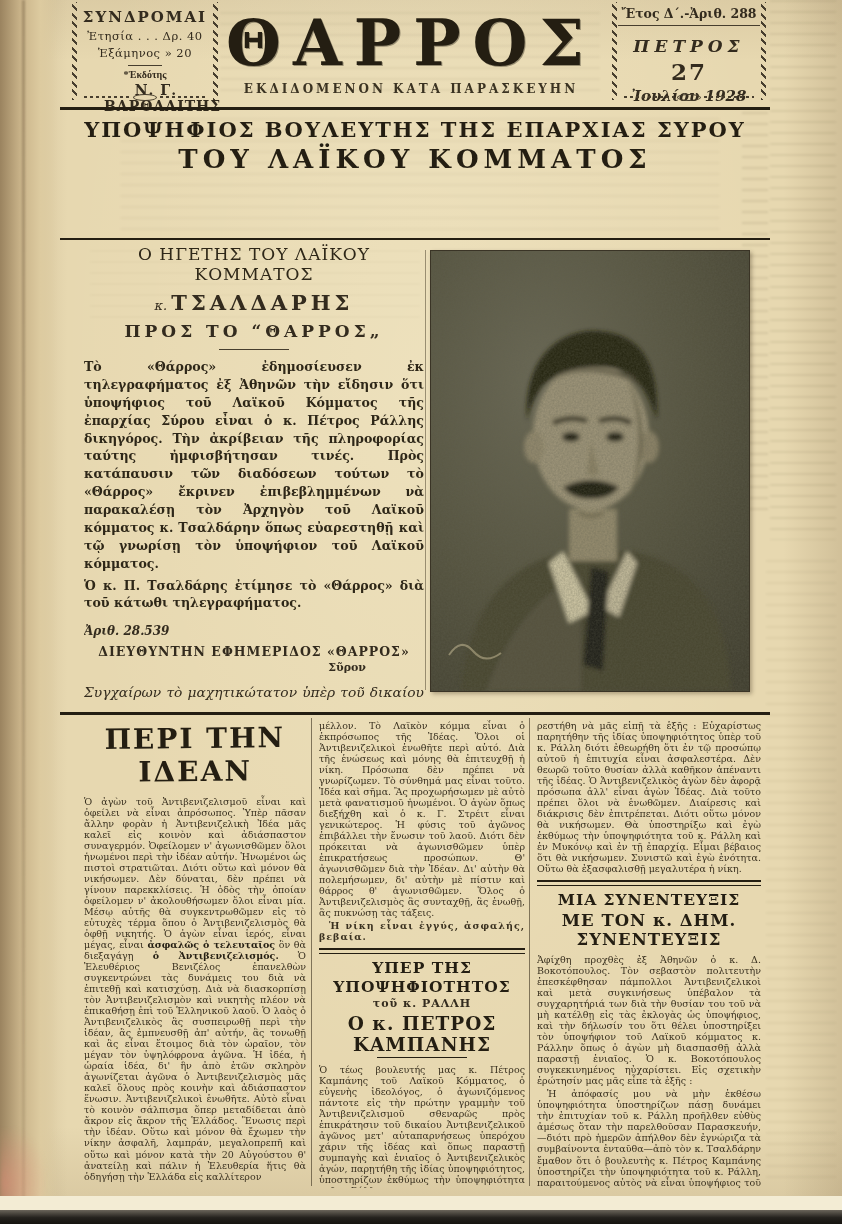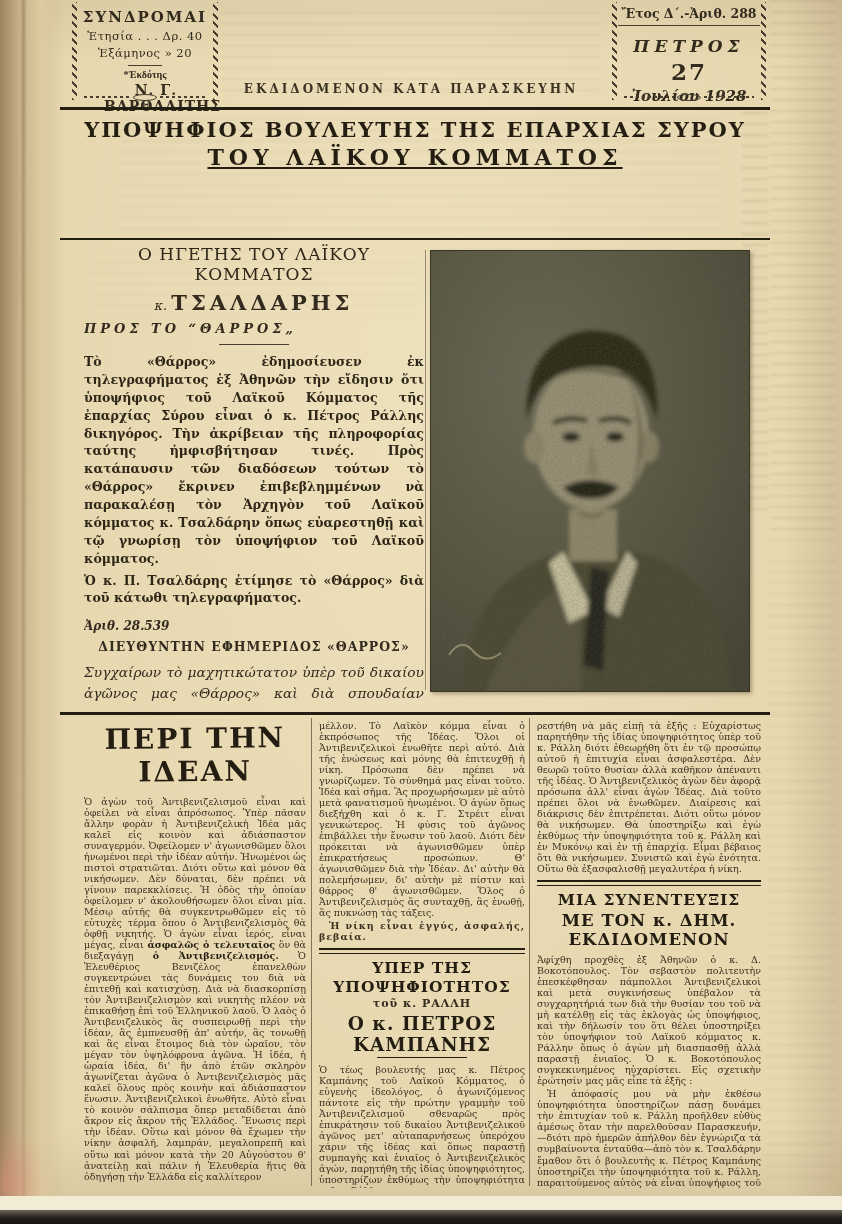--- a/index.html
+++ b/index.html
@@ -50,27 +50,27 @@
         font-weight:bold;font-size:12px;letter-spacing:3px;color:#3b3322;}
   .rule{position:absolute;left:60px;width:710px;background:#241e12;}
   #rule-mast{top:107px;height:3px;}
   #rule-head{top:238px;height:2px;}
   #rule-section{top:712px;height:3px;}
   
   #headline{position:absolute;left:60px;top:112px;width:710px;text-align:center;color:#241e12;}
   .hl-name{font-weight:bold;font-size:45px;letter-spacing:9px;line-height:1.05;}
   .hl-role{font-weight:bold;font-size:18px;letter-spacing:8px;margin-top:3px;}
   .hl-l2{font-weight:bold;font-size:21px;letter-spacing:2px;margin-top:5px;}
-  .hl-l3{font-weight:bold;font-size:22px;letter-spacing:5px;margin-top:2px;text-decoration:underline;}
+  .hl-l3{font-weight:bold;font-size:26px;letter-spacing:5px;margin-top:2px;}
   
   #lead{position:absolute;left:84px;top:244px;width:340px;height:460px;overflow:hidden;}
   .kicker{font-size:17px;letter-spacing:1px;text-align:center;color:#2e2718;}
   .kicker2{font-weight:bold;font-size:21px;letter-spacing:4px;text-align:center;margin-top:6px;}
   .kicker2 .small{font-size:13px;font-style:italic;letter-spacing:0;font-weight:normal;}
-  .kicker3{font-weight:bold;font-size:13px;letter-spacing:4px;text-align:left;margin-top:6px;font-style:italic;}
+  .kicker3{font-weight:bold;font-size:17px;letter-spacing:4px;text-align:center;margin-top:6px;}
   .center-rule{width:70px;height:1px;background:#473e2e;margin:8px auto 8px;}
   .lead-body{font-weight:bold;font-size:12.6px;line-height:1.42;text-align:justify;color:#2e2718;margin:0;}
   .lead-body2{font-weight:bold;font-size:12.6px;line-height:1.42;text-align:justify;color:#2e2718;margin:4px 0 0;}
   .tel-no{font-size:12px;font-weight:bold;font-style:italic;margin-top:12px;}
   .tel-to{font-size:12.5px;font-weight:bold;letter-spacing:1px;text-align:center;margin-top:6px;}
   .tel-place{font-size:11px;font-weight:bold;text-align:right;padding-right:58px;margin-top:2px;}
   .tel-body{font-style:italic;font-size:13.8px;line-height:1.5;text-align:justify;margin:8px 0 0;}
   
   #photo{position:absolute;left:430px;top:250px;width:318px;height:440px;
         border:1px solid #3a3426;box-shadow:2px 2px 4px rgba(60,45,25,.35);}
@@ -118,20 +118,21 @@
     <div class="mini-rule"></div>
     <div class="publisher-label">*Ἐκδότης</div>
     <div class="publisher">Ν. Γ. ΒΑΡΘΑΛΙΤΗΣ</div>
     <div class="orn">
         <div class="wave"></div>
         <div class="knot"></div>
         <div class="wave"></div>
       </div>
   </div>
 
+  <div id="paper-title">ΘΑΡΡΟΣ</div>
   <div id="paper-subtitle">ΕΚΔΙΔΟΜΕΝΟΝ ΚΑΤΑ ΠΑΡΑΣΚΕΥΗΝ</div>
 
   <div id="box-right" class="mast-box">
     <div class="zig l"></div>
     <div class="zig r"></div>
     <div class="issue-line">Ἔτος Δ΄.-Ἀριθ. 288</div>
     <div class="city">ΠΕΤΡΟΣ</div>
     <div class="day">27</div>
     <div class="month">Ἰουλίου 1928</div>
     <div class="orn">
@@ -151,20 +152,21 @@
 
   <div id="lead">
     <div class="kicker">Ο ΗΓΕΤΗΣ ΤΟΥ ΛΑΪΚΟΥ ΚΟΜΜΑΤΟΣ</div>
     <div class="kicker2"><span class="small">κ. </span><span>ΤΣΑΛΔΑΡΗΣ</span></div>
     <div class="kicker3">ΠΡΟΣ ΤΟ “ΘΑΡΡΟΣ„</div>
     <div class="center-rule"></div>
     <p class="lead-body">Τὸ «Θάρρος» ἐδημοσίευσεν ἐκ τηλεγραφήματος ἐξ Ἀθηνῶν τὴν εἴδησιν ὅτι ὑποψήφιος τοῦ Λαϊκοῦ Κόμματος τῆς ἐπαρχίας Σύρου εἶναι ὁ κ. Πέτρος Ράλλης δικηγόρος. Τὴν ἀκρίβειαν τῆς πληροφορίας ταύτης ἠμφισβήτησαν τινές. Πρὸς κατάπαυσιν τῶν διαδόσεων τούτων τὸ «Θάρρος» ἔκρινεν ἐπιβεβλημμένων νὰ παρακαλέσῃ τὸν Ἀρχηγὸν τοῦ Λαϊκοῦ κόμματος κ. Τσαλδάρην ὅπως εὐαρεστηθῇ καὶ τῷ γνωρίσῃ τὸν ὑποψήφιον τοῦ Λαϊκοῦ κόμματος.</p>
     <p class="lead-body2">Ὁ κ. Π. Τσαλδάρης ἐτίμησε τὸ «Θάρρος» διὰ τοῦ κάτωθι τηλεγραφήματος.</p>
     <div class="tel-no">Ἀριθ. 28.539</div>
     <div class="tel-to">ΔΙΕΥΘΥΝΤΗΝ ΕΦΗΜΕΡΙΔΟΣ «ΘΑΡΡΟΣ»</div>
+    <div class="tel-place">Σῦρον</div>
     <p class="tel-body"><span>Συγχαίρων τὸ μαχητικώτατον ὑπὲρ τοῦ δικαίου ἀγῶνος μας «Θάρρος» καὶ διὰ σπουδαίαν αὐτοῦ συμβολὴν γνωρίζω ὅτι </span></p>
 
   </div>
 
   <div class="photo-col-rule"></div>
   <div id="photo">
     <svg width="318" height="440" viewBox="0 0 318 440" xmlns="http://www.w3.org/2000/svg">
       <defs>
         <filter id="soft">
             <feGaussianBlur stdDeviation="2.2"></feGaussianBlur>
@@ -235,21 +237,21 @@
     <div class="h-sec2">Ο κ. ΠΕΤΡΟΣ ΚΑΜΠΑΝΗΣ</div>
     <div class="short-rule"></div>
     <p>Ὁ τέως βουλευτής μας κ. Πέτρος Καμπάνης τοῦ Λαϊκοῦ Κόμματος, ὁ εὐγενὴς ἰδεολόγος, ὁ ἀγωνιζόμενος πάντοτε εἰς τὴν πρώτην γραμμὴν τοῦ Ἀντιβενιζελισμοῦ σθεναρῶς πρὸς ἐπικράτησιν τοῦ δικαίου Ἀντιβενιζελικοῦ ἀγῶνος μετ' αὐταπαρνήσεως ὑπερόχου χάριν τῆς ἰδέας καὶ ὅπως παραστῇ συμπαγὴς καὶ ἑνιαῖος ὁ Ἀντιβενιζελικὸς ἀγών, παρῃτήθη τῆς ἰδίας ὑποψηφιότητος, ὑποστηρίζων ἐκθύμως τὴν ὑποψηφιότητα τοῦ κ. Ράλλη.</p>
 
   </div>
 
   <div id="col-right" class="col">
     <p>ρεστήθη νὰ μᾶς εἰπῇ τὰ ἑξῆς : Εὐχαρίστως παρητήθην τῆς ἰδίας ὑποψηφιότητος ὑπὲρ τοῦ κ. Ράλλη διότι ἐθεωρήθη ὅτι ἐν τῷ προσώπῳ αὐτοῦ ἡ ἐπιτυχία εἶναι ἀσφαλεστέρα. Δὲν θεωρῶ τοῦτο θυσίαν ἀλλὰ καθῆκον ἀπέναντι τῆς ἰδέας. Ὁ Ἀντιβενιζελικὸς ἀγὼν δὲν ἀφορᾷ πρόσωπα ἀλλ' εἶναι ἀγὼν Ἰδέας. Διὰ τοῦτο πρέπει ὅλοι νὰ ἑνωθῶμεν. Διαίρεσις καὶ διάκρισις δὲν ἐπιτρέπεται. Διότι οὕτω μόνον θὰ νικήσωμεν. Θὰ ὑποστηρίξω καὶ ἐγὼ ἐκθύμως τὴν ὑποψηφιότητα τοῦ κ. Ράλλη καὶ ἐν Μυκόνῳ καὶ ἐν τῇ ἐπαρχίᾳ. Εἶμαι βέβαιος ὅτι θὰ νικήσωμεν. Συνιστῶ καὶ ἐγὼ ἑνότητα. Οὕτω θὰ ἐξασφαλισθῇ μεγαλυτέρα ἡ νίκη.</p>
     <div class="sub-head-rule"></div>
     <div class="h-sec1">ΜΙΑ ΣΥΝΕΝΤΕΥΞΙΣ</div>
-    <div class="h-sec1" style="font-size:16.5px">ΜΕ ΤΟΝ κ. ΔΗΜ. ΕΚΔΙΔΟΜΕΝΟΝ</div>
+    <div class="h-sec1" style="font-size:16.5px">ΜΕ ΤΟΝ κ. ΔΗΜ. ΣΥΝΕΝΤΕΥΞΙΣ</div>
     <div style="height:5px"></div>
     <p>Ἀφίχθη προχθὲς ἐξ Ἀθηνῶν ὁ κ. Δ. Βοκοτόπουλος. Τὸν σεβαστὸν πολιτευτὴν ἐπεσκέφθησαν πάμπολλοι Ἀντιβενιζελικοὶ καὶ μετὰ συγκινήσεως ὑπέβαλον τὰ συγχαρητήριά των διὰ τὴν θυσίαν του τοῦ νὰ μὴ κατέλθῃ εἰς τὰς ἐκλογὰς ὡς ὑποψήφιος, καὶ τὴν δήλωσίν του ὅτι θέλει ὑποστηρίξει τὸν ὑποψήφιον τοῦ Λαϊκοῦ κόμματος κ. Ράλλην ὅπως ὁ ἀγὼν μὴ διασπασθῇ ἀλλὰ παραστῇ ἑνιαῖος. Ὁ κ. Βοκοτόπουλος συγκεκινημένος ηὐχαρίστει. Εἰς σχετικὴν ἐρώτησίν μας μᾶς εἶπε τὰ ἑξῆς :</p>
     <p>Ἡ ἀπόφασίς μου νὰ μὴν ἐκθέσω ὑποψηφιότητα ὑποστηρίζων πάσῃ δυνάμει τὴν ἐπιτυχίαν τοῦ κ. Ράλλη προῆλθεν εὐθὺς ἀμέσως ὅταν τὴν παρελθοῦσαν Παρασκευήν,—διότι πρὸ ἡμερῶν ἀπήλθον δὲν ἐγνώριζα τὰ συμβαίνοντα ἐνταῦθα—ἀπὸ τὸν κ. Τσαλδάρην ἔμαθον ὅτι ὁ βουλευτὴς κ. Πέτρος Καμπάνης ὑποστηρίζει τὴν ὑποψηφιότητα τοῦ κ. Ράλλη, παραιτούμενος αὐτὸς νὰ εἶναι ὑποψήφιος τοῦ Λαϊκοῦ κόμματος. Ἀμέσως</p>
   </div>
 
   <div class="bottom-light"></div>
   <div class="bottom-dark"></div>
 </div>
 
 </body></html>

